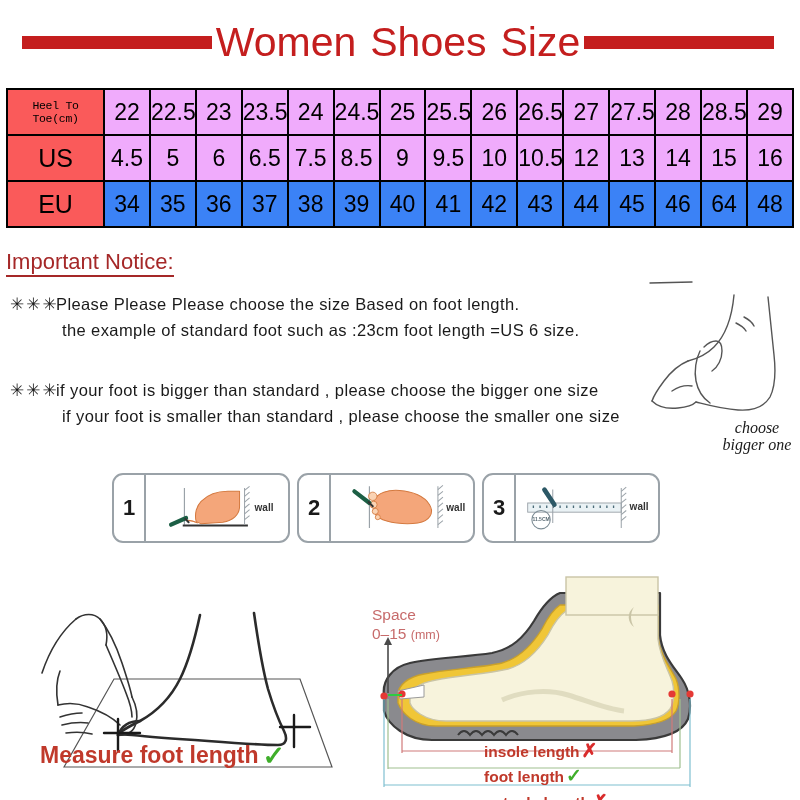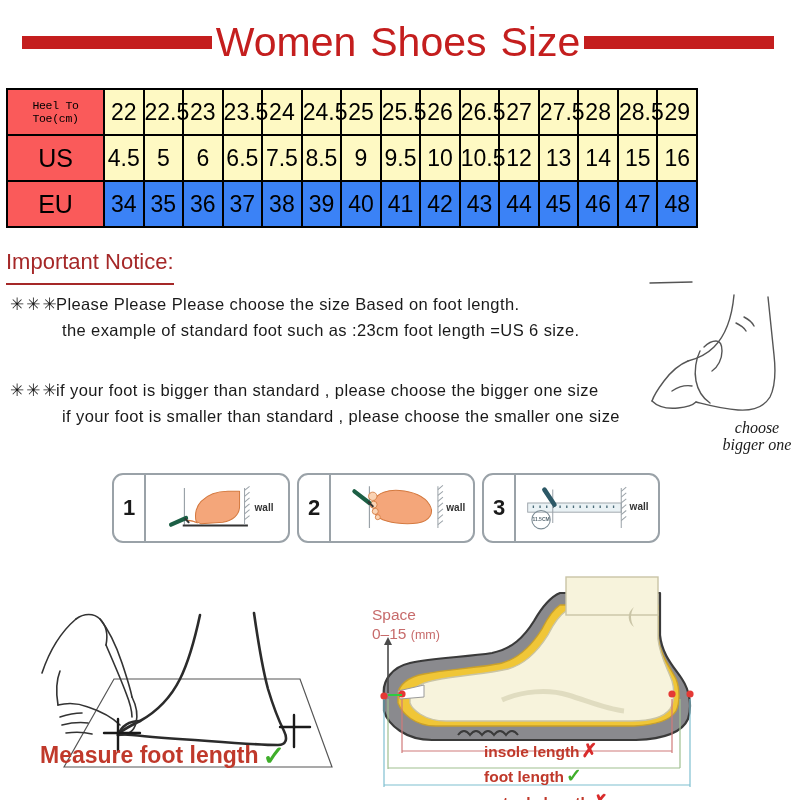--- a/index.html
+++ b/index.html
@@ -40,21 +40,21 @@
     white-space: nowrap;
     font-family: "Liberation Sans", sans-serif;
     line-height: 1;
   }
   .title-text .w { margin-right: 14px; }
 
   
   .size-table {
     position: absolute;
     top: 88px; left: 6px;
-    width: 692px;
+    width: 788px;
     border-collapse: collapse;
     table-layout: fixed;
   }
   .size-table td {
     border: 2px solid #000;
     text-align: center;
     vertical-align: middle;
     font-family: "Liberation Sans", sans-serif;
     padding: 0;
   }
@@ -65,32 +65,32 @@
     color: #000;
   }
   .hdr-cell.small {
     font-size: 11.5px;
     font-family: "Liberation Mono", monospace;
     letter-spacing: -0.3px;
   }
   .hdr-cell.big {
     font-size: 25px;
   }
-  .cell-tan  { background: #fef9c3; font-size: 23px; }
+  .cell-tan  { background: #f0abfc; font-size: 23px; }
   .cell-cyan { background: #3b82f6; font-size: 23px; }
 
   
   .notice-title {
     position: absolute;
     top: 250px; left: 6px;
     font-size: 22px;
     color: #A52828;
     font-family: "Liberation Sans", sans-serif;
     border-bottom: 2px solid #A52828;
-    padding-bottom: 9px;
+    padding-bottom: 1px;
     line-height: 1.1;
   }
   .notice-block { position: absolute; left: 10px; font-size: 16.5px; color: #1a1a1a; }
   .notice-block .stars {
     display: inline-block;
     width: 46px;
     letter-spacing: 2px;
     font-size: 17px;
     vertical-align: top;
   }
@@ -262,21 +262,21 @@
       <td class="cell-cyan">37</td>
       <td class="cell-cyan">38</td>
       <td class="cell-cyan">39</td>
       <td class="cell-cyan">40</td>
       <td class="cell-cyan">41</td>
       <td class="cell-cyan">42</td>
       <td class="cell-cyan">43</td>
       <td class="cell-cyan">44</td>
       <td class="cell-cyan">45</td>
       <td class="cell-cyan">46</td>
-      <td class="cell-cyan">47</td>
+      <td class="cell-cyan">64</td>
       <td class="cell-cyan">48</td>
     </tr>
   </tbody>
 </table>
 
 <div class="notice-title">Important Notice:</div>
 
 <div class="notice-block notice-1">
   <div class="notice-line">
     <span class="stars">✳✳✳</span><span>Please  Please  Please  choose  the  size  Based  on  foot  length.</span>

